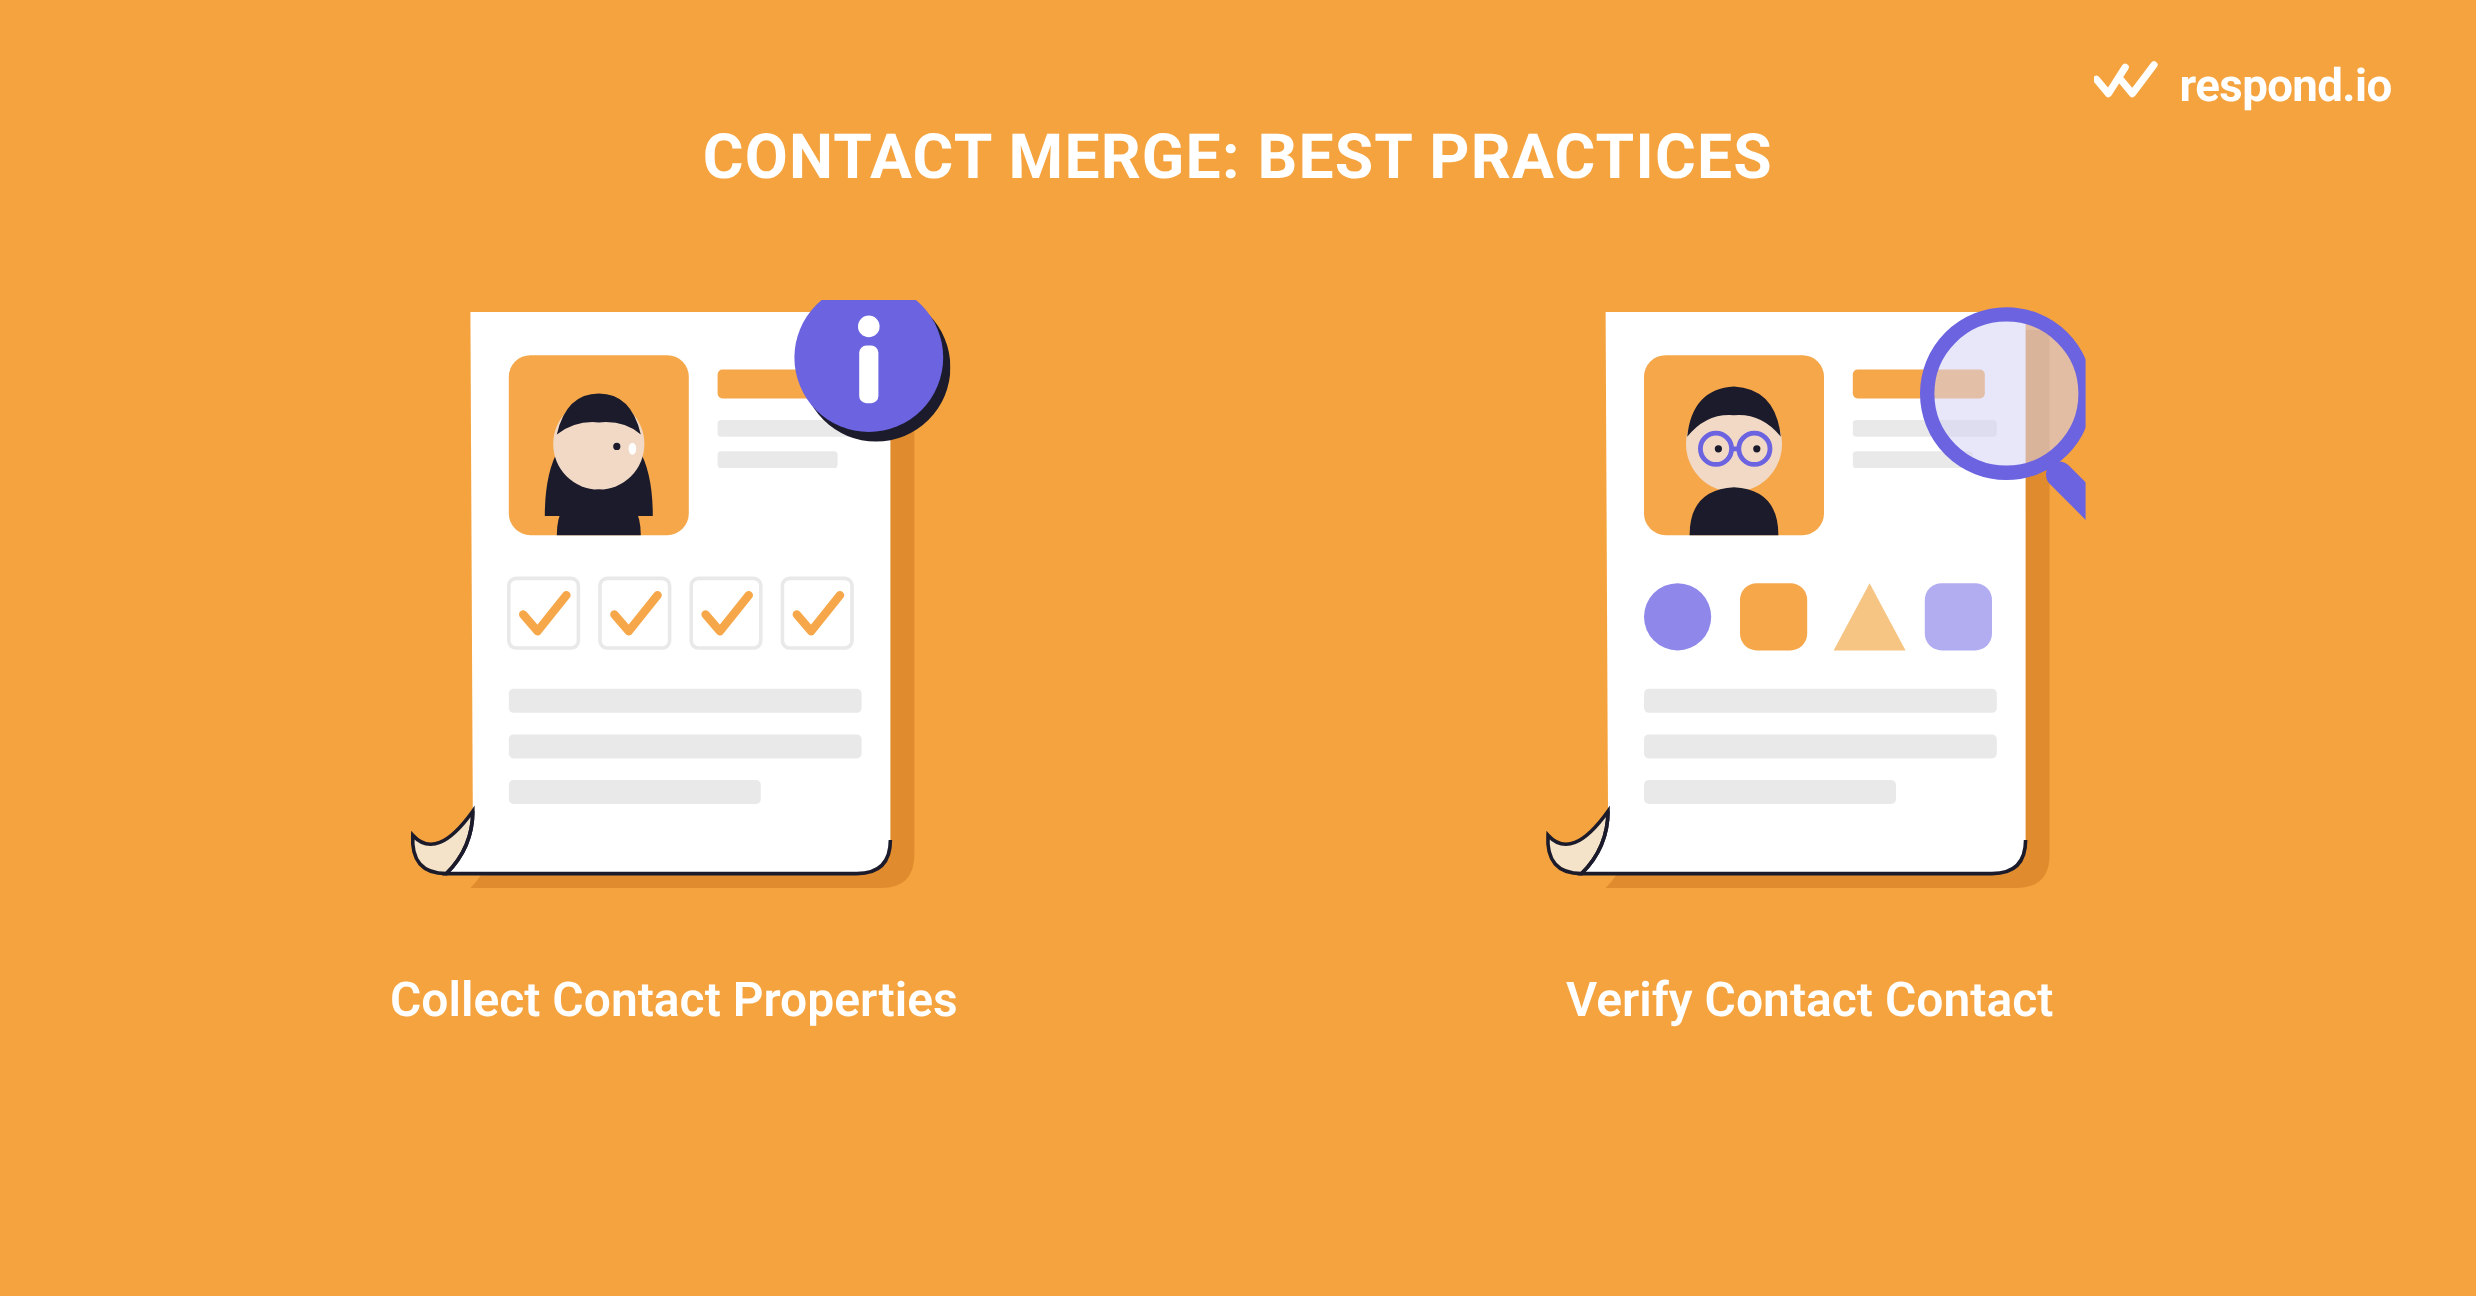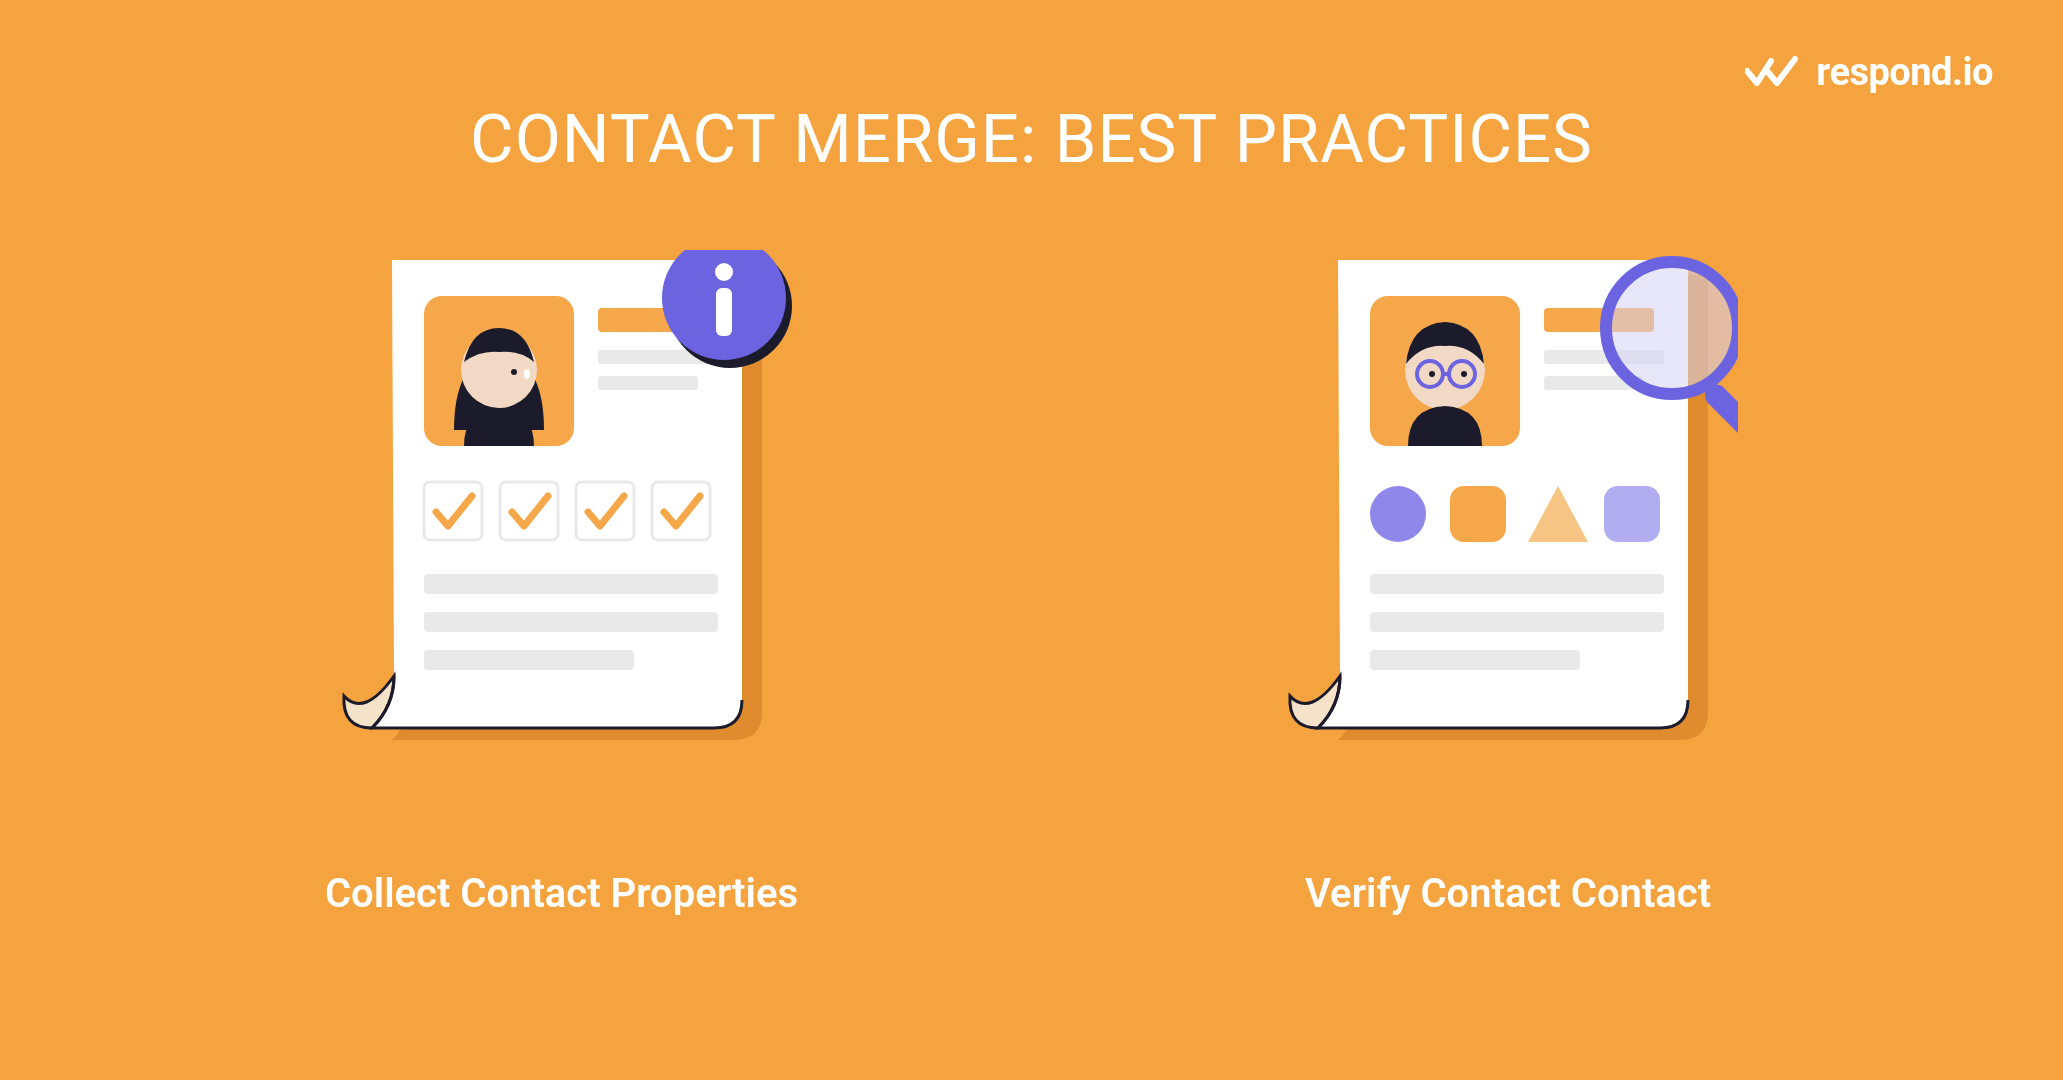--- a/index.html
+++ b/index.html
@@ -11,52 +11,50 @@
     width: 2063px;
     height: 1080px;
     position: relative;
     overflow: hidden;
   }
   .logo {
     position: absolute;
     top: 50px;
     right: 70px;
     display: flex;
-    align-items: center;
     gap: 17px;
     color: #fff;
     font-weight: 700;
     font-size: 38px;
     letter-spacing: -0.5px;
   }
   .logo svg { display: block; }
   .title {
     position: absolute;
     top: 100px;
     left: 0;
     right: 0;
     text-align: center;
-    font-size: 67px;
-    font-weight: 400;
+    font-size: 52px;
+    font-weight: 700;
     letter-spacing: 1px;
   }
   .cards {
     position: absolute;
     top: 250px;
     left: 0;
     right: 0;
     display: flex;
     justify-content: center;
     gap: 480px;
   }
   .card {
     display: flex;
     flex-direction: column;
     align-items: center;
-    gap: 60px;
   }
   .caption {
     font-size: 40px;
     font-weight: 600;
     color: #fff;
   }
   .illus { width: 460px; height: 560px; }
 </style>
 </head>
 <body>

